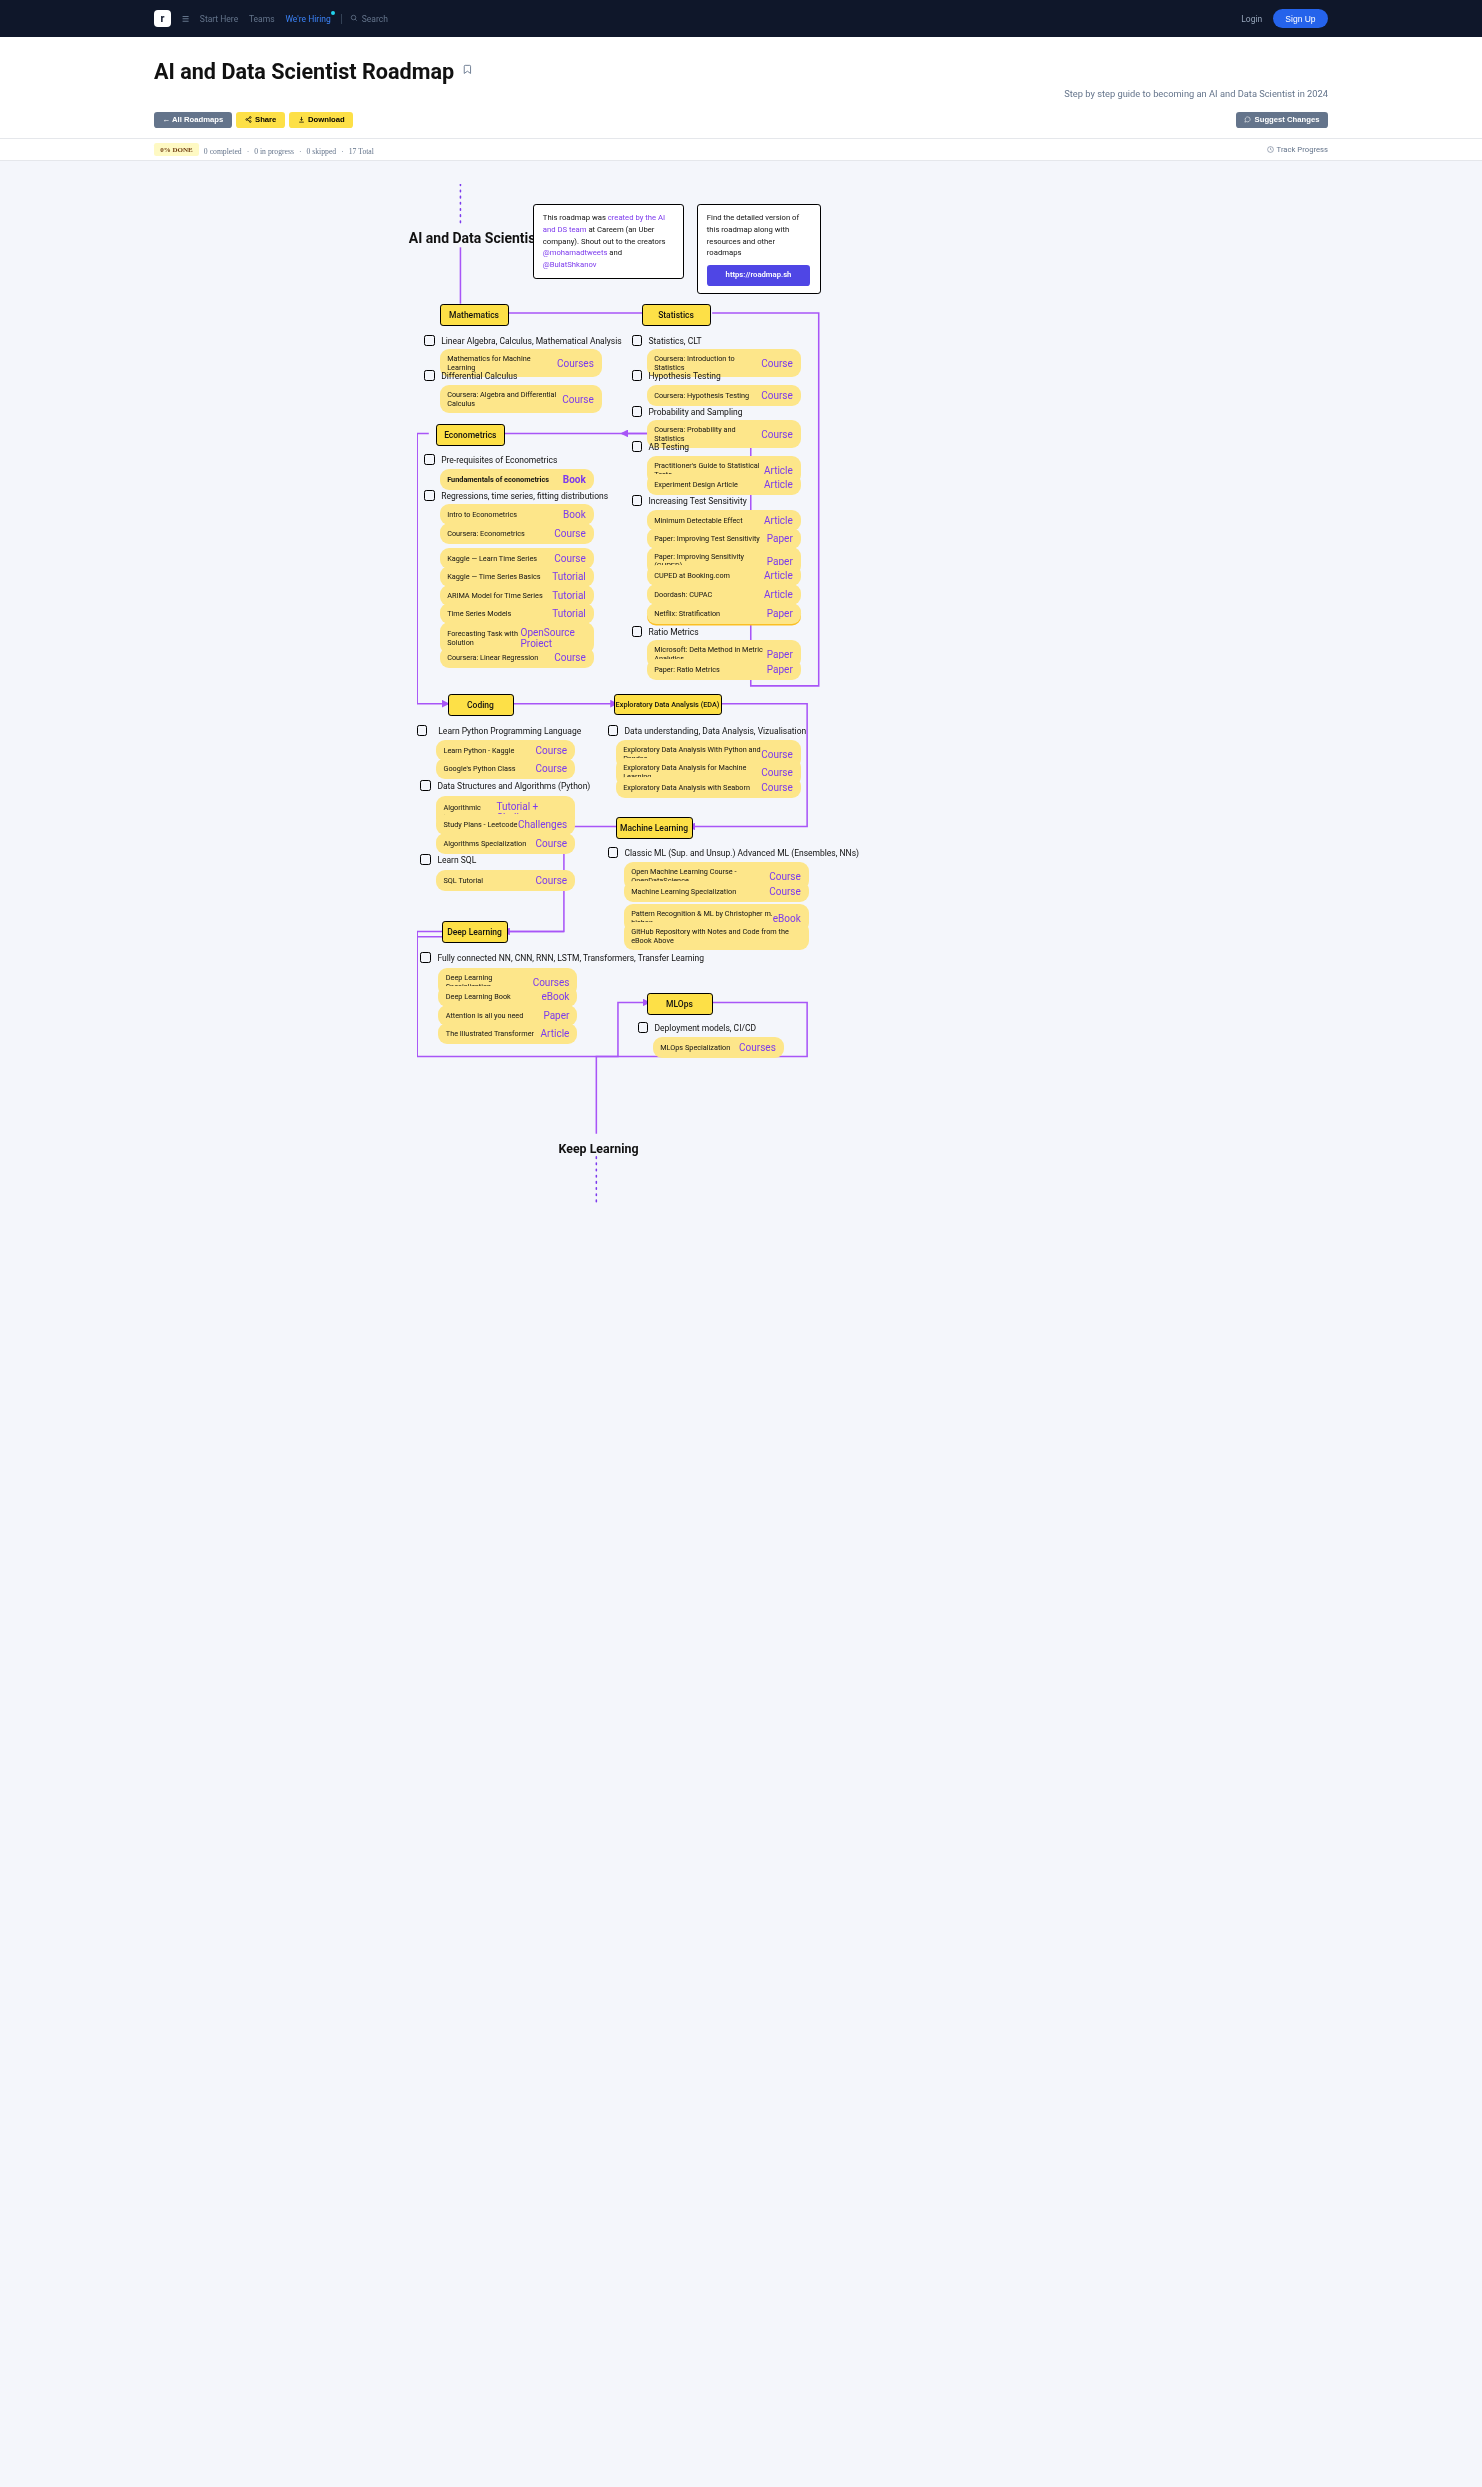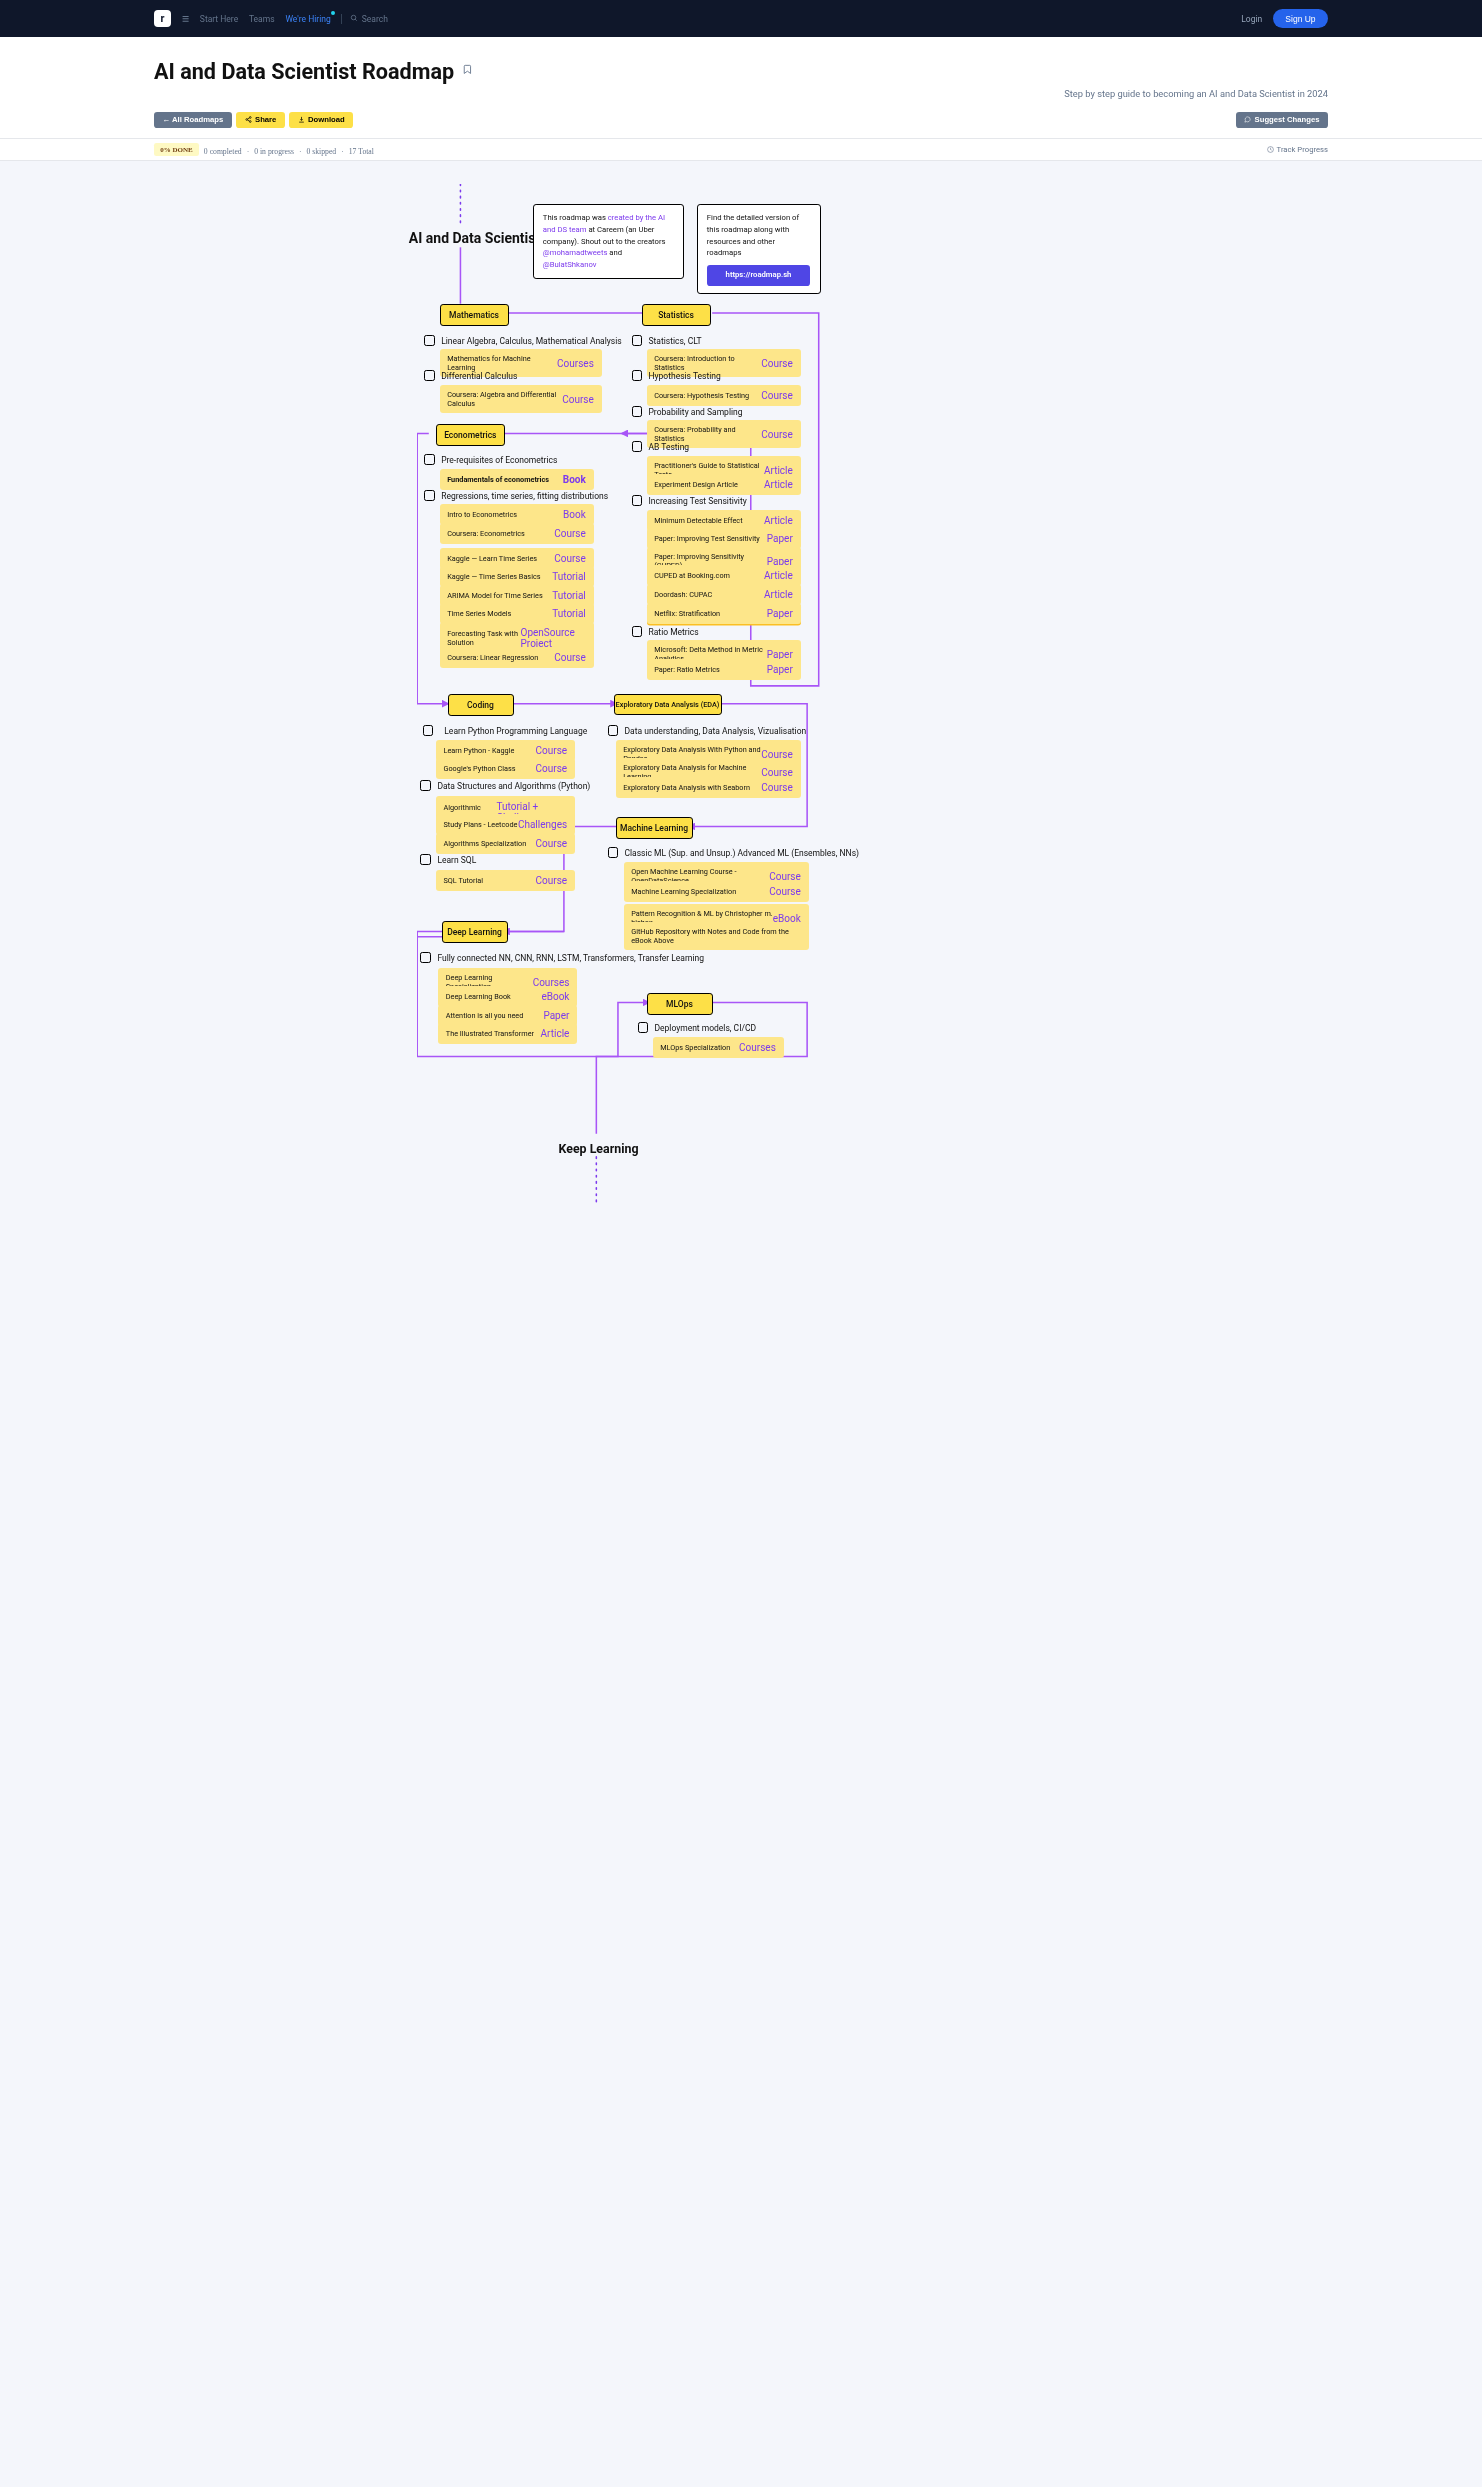--- a/index.html
+++ b/index.html
@@ -36,21 +36,21 @@
 svg.connectors { position: absolute; top: 0; left: 0; width: 100%; height: 100%; pointer-events: none; }
 
 .root-title { position: absolute; font-size: 14px; font-weight: 700; }
 .topic-box { position: absolute; background: #fde047; border: 1.5px solid #000; border-radius: 3.1px; padding: 4.6px 0; font-size: 8.5px; font-weight: 500; text-align: center; min-width: 66px; cursor: pointer; }
 .info-box { position: absolute; background: #fff; border: 1.5px solid #000; border-radius: 3.1px; padding: 7.7px 9.3px; font-size: 7.7px; line-height: 1.5; }
 .info-box a { color: #7c3aed; text-decoration: none; }
 .roadmap-btn { background: #4f46e5; color: #fff; padding: 4.6px 0; text-align: center; border-radius: 3.1px; margin-top: 6.2px; font-size: 7.7px; font-weight: 600; cursor: pointer; }
 
 .subtopic { position: absolute; display: flex; align-items: center; gap: 6.2px; font-size: 8.5px; }
 .checkbox { width: 10.8px; height: 10.8px; border: 1.5px solid #000; border-radius: 2.3px; flex-shrink: 0; cursor: pointer; }
-.resource { position: absolute; background: #fde68a; border-radius: 3px; padding: 4.6px 7.7px; font-size: 7.3px; display: flex; justify-content: space-between; align-items: center; cursor: pointer; }
+.resource { position: absolute; background: #fde68a; border-radius: 9px; padding: 4.6px 7.7px; font-size: 7.3px; display: flex; justify-content: space-between; align-items: center; cursor: pointer; }
 .resource.highlight { box-shadow: 0 1.5px 0 #fbbf24; }
 .resource-type { color: #7c3aed; font-size: 10px; }
 .keep-learning { position: absolute; font-size: 12.4px; font-weight: 700; }
 
 .dotted-line { stroke: #7c3aed; stroke-width: 2; stroke-dasharray: 2 6; fill: none; stroke-linecap: round; }
 </style>
 </head>
 <body>
 
 <div class="header">
@@ -318,21 +318,21 @@
       </div>
     <div class="resource" style="left:23px;top:438px;width:154px;">
         <span>Forecasting Task with Solution</span>
         <span class="resource-type">OpenSource Project</span>
       </div>
     <div class="resource" style="left:23px;top:463px;width:154px;">
         <span>Coursera: Linear Regression</span>
         <span class="resource-type">Course</span>
       </div>
 
-    <div class="subtopic" style="left:6px;top:541px;gap:11px;">
+    <div class="subtopic" style="left:0;top:541px;gap:11px;">
         <div class="checkbox"></div>
         <span>Learn Python Programming Language</span>
       </div>
     <div class="resource" style="left:19.3px;top:556px;width:139px;">
         <span>Learn Python - Kaggle</span>
         <span class="resource-type">Course</span>
       </div>
     <div class="resource" style="left:19.3px;top:574px;width:139px;">
         <span>Google's Python Class</span>
         <span class="resource-type">Course</span>

